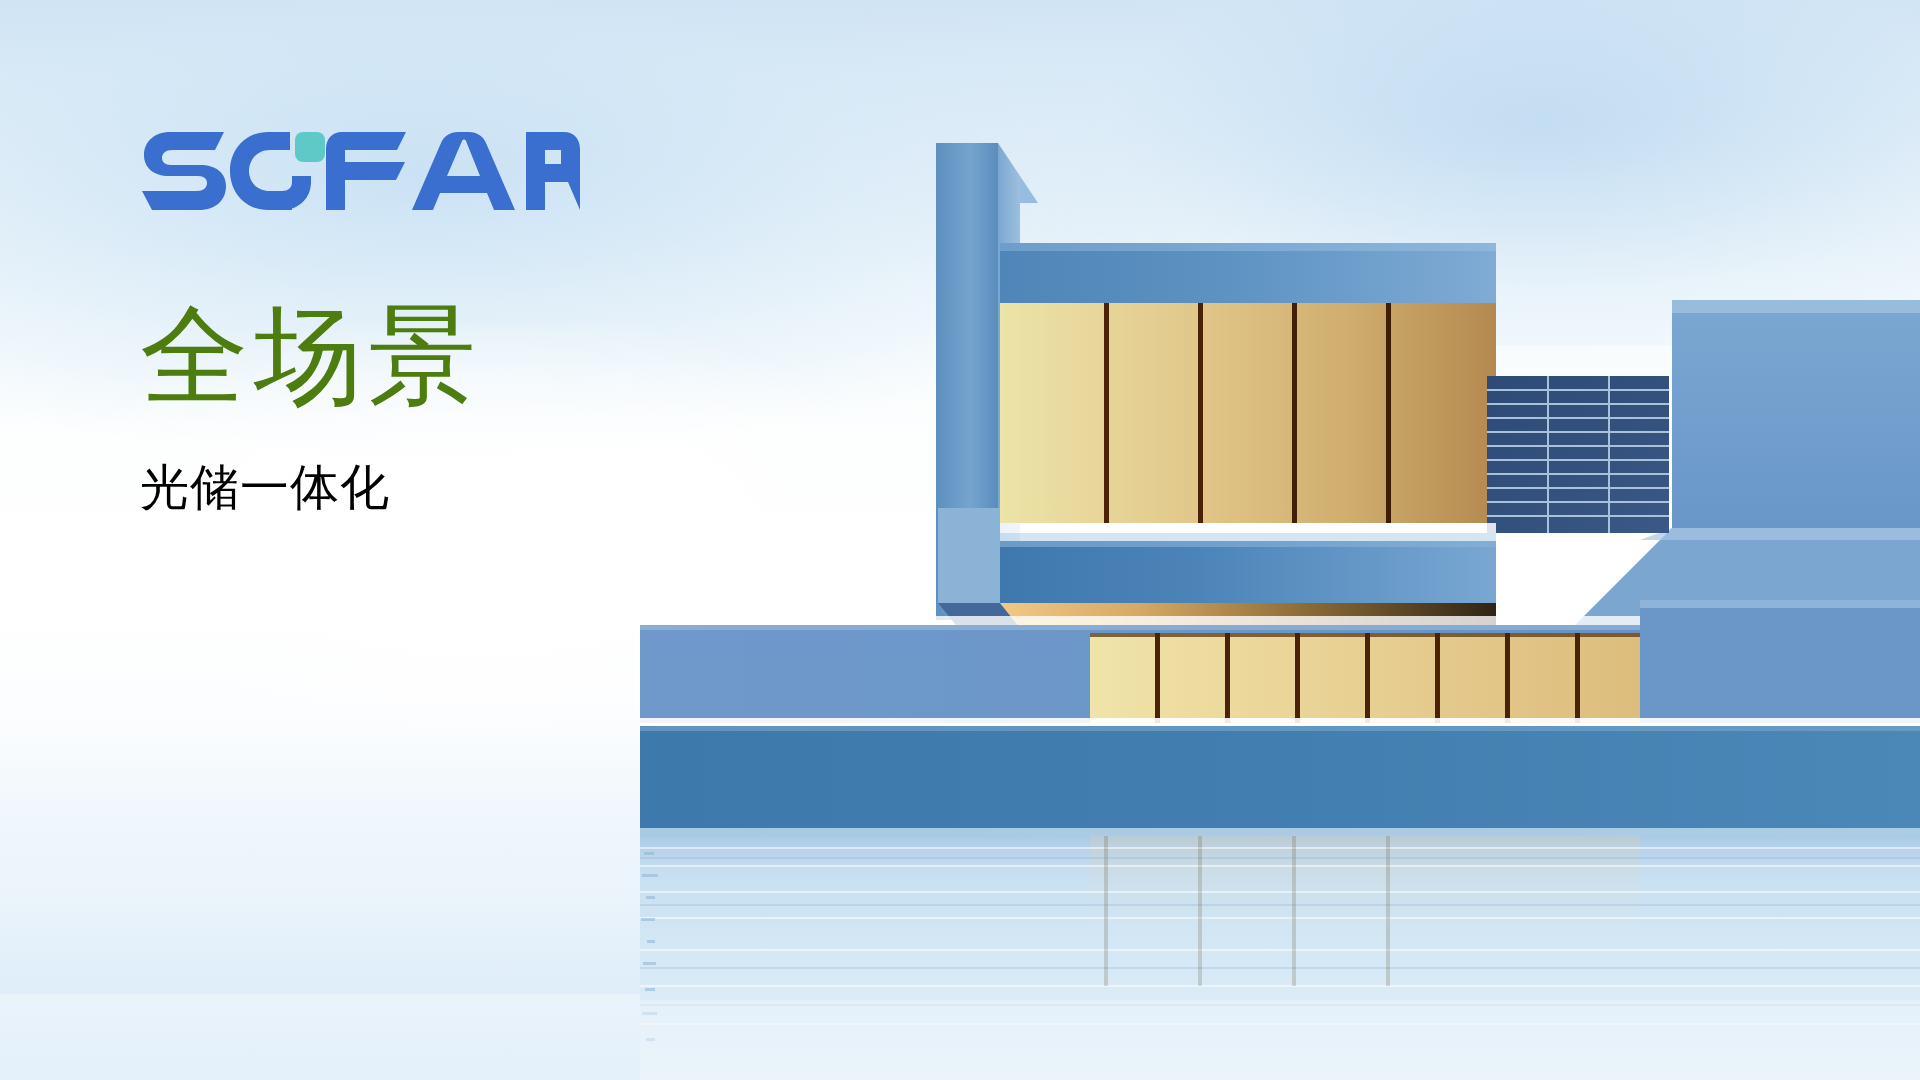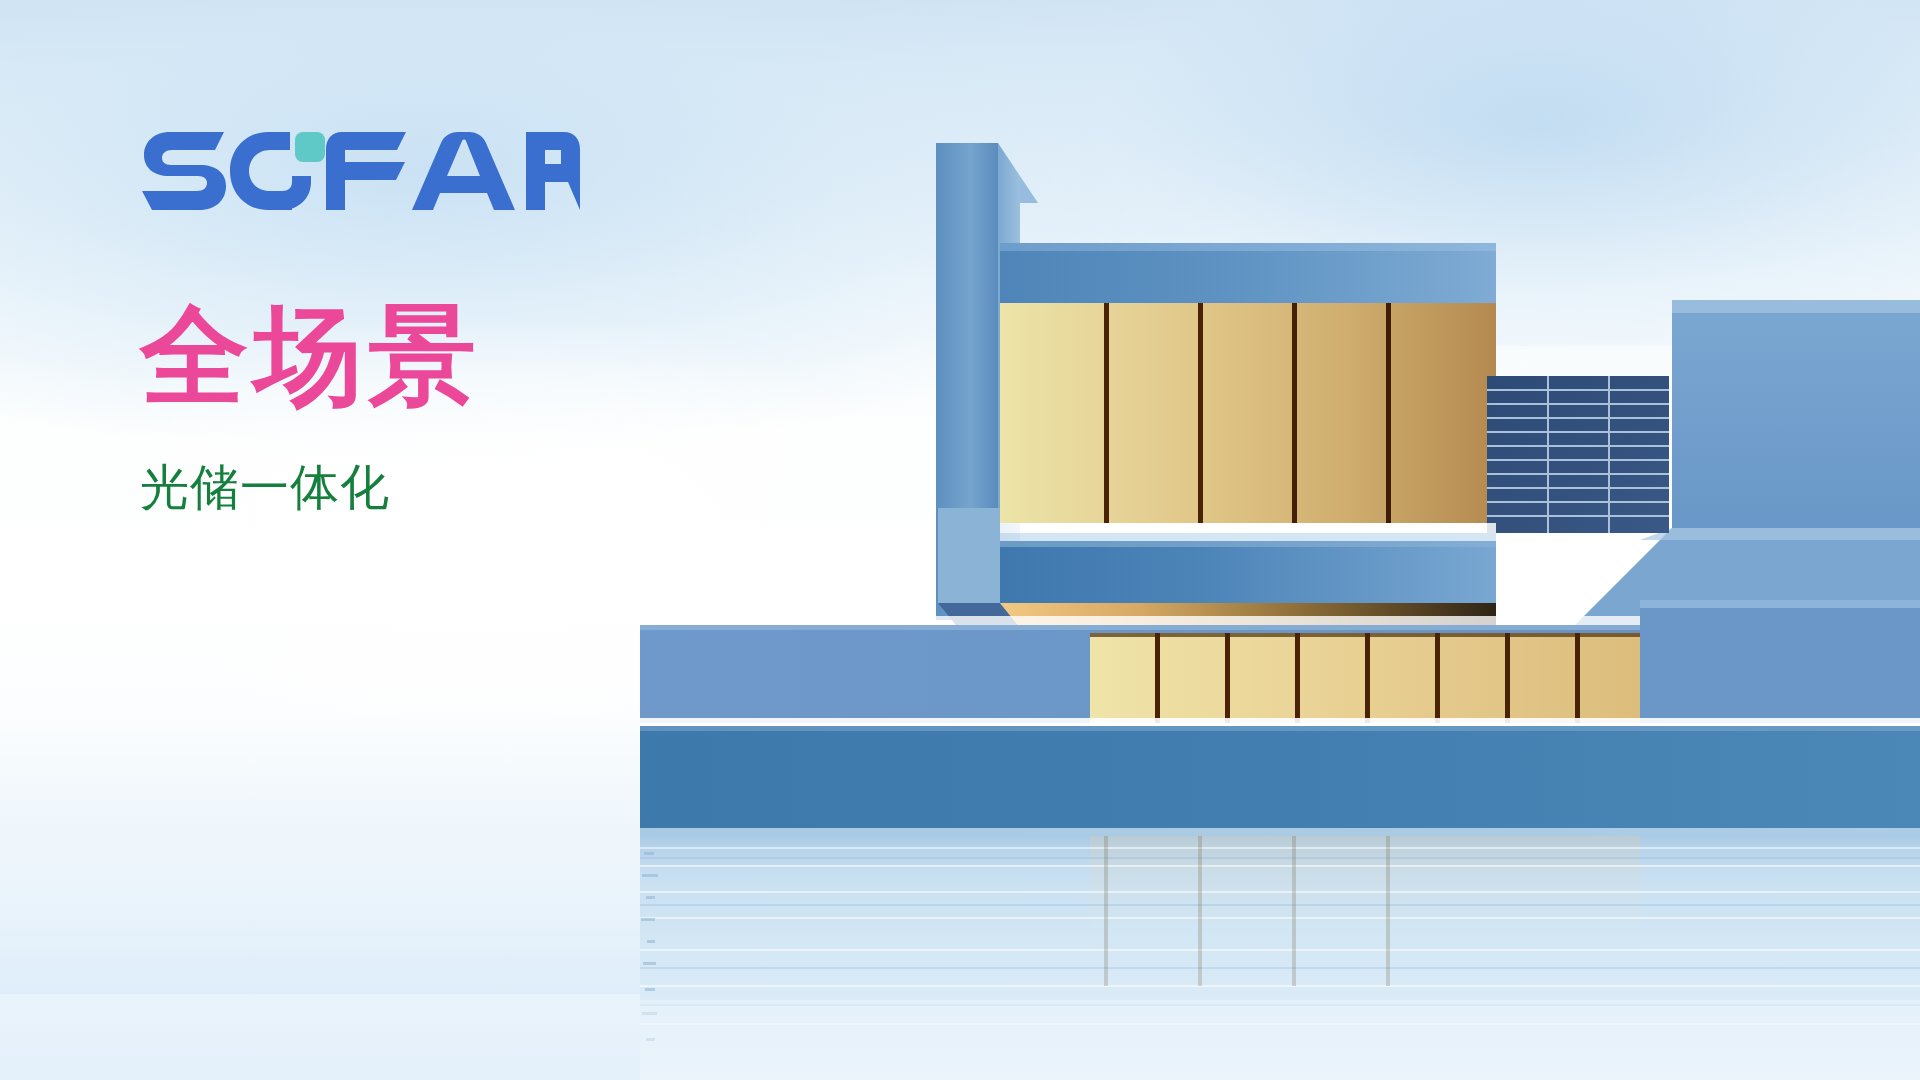--- a/index.html
+++ b/index.html
@@ -94,31 +94,31 @@
     position: relative;
     width: 440px;
     height: 96px;
     margin-bottom: 86px;
   }
   .logo svg { display: block; }
 
   .headline {
     font-size: 108px;
     line-height: 1.0;
-    font-weight: 700;
-    color: #ec4899;
+    font-weight: 400;
+    color: #4d7c0f;
     letter-spacing: 6px;
     margin: 0 0 46px 0;
     white-space: nowrap;
   }
   .subline {
     font-size: 49px;
     line-height: 1.27;
     font-weight: 400;
-    color: #15803d;
+    color: #000000;
     letter-spacing: 1px;
     margin: 0;
     white-space: nowrap;
   }
 
   
   .scene {
     position: absolute;
     left: 0;
     top: 0;

